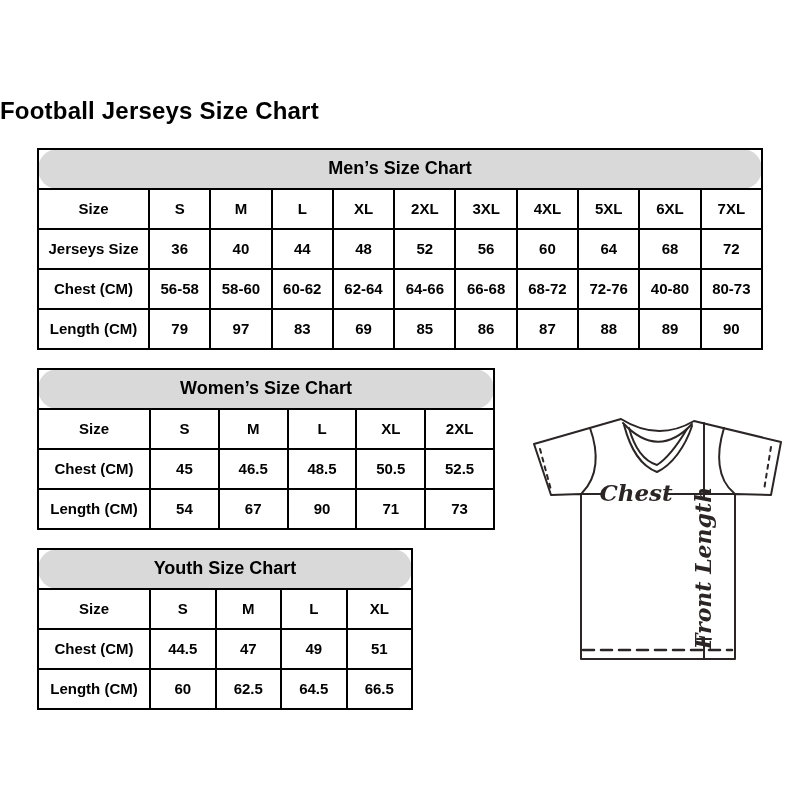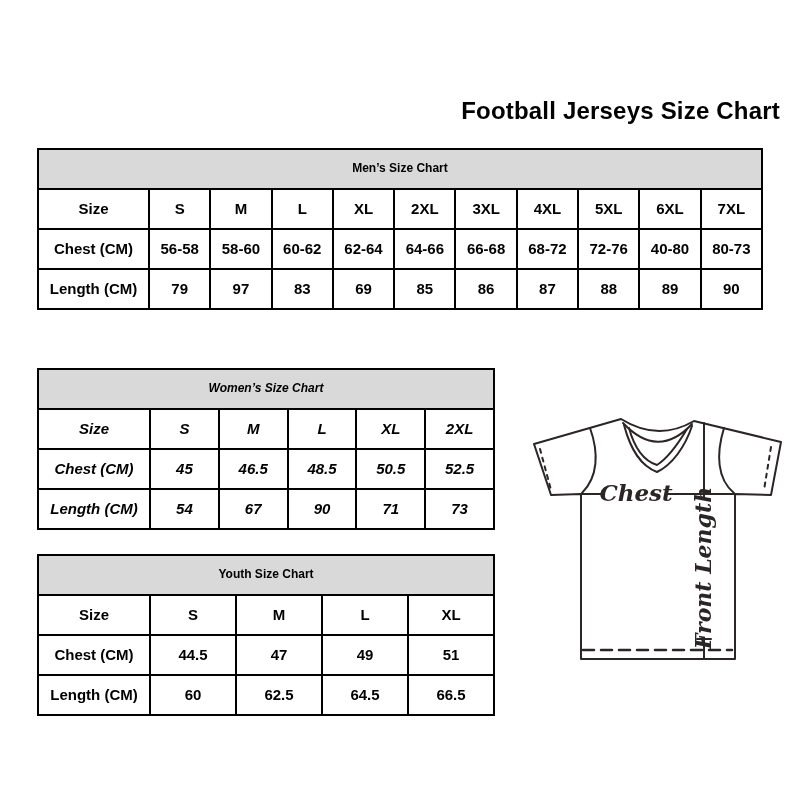--- a/index.html
+++ b/index.html
@@ -8,38 +8,39 @@
     --text:#000000;
     --stroke:#2b2525;
   }
   html,body{margin:0;padding:0;background:#ffffff;}
   .page{
     position:relative;width:800px;height:800px;background:#ffffff;
     font-family:"Liberation Sans",sans-serif;color:var(--text);overflow:hidden;
   }
   .page-title{
     position:absolute;top:97px;left:0;width:780px;margin:0;
-    text-align:right;font-size:24px;font-weight:bold;letter-spacing:.2px;
+    text-align:left;font-size:24px;font-weight:bold;letter-spacing:.2px;
   }
   .tbl{position:absolute;}
   #mens-table-slot{left:37px;top:148px;width:726px;}
-  #womens-table-slot{left:37px;top:368px;width:458px;font-style:italic;}
-  #youth-table-slot{left:37px;top:548px;width:458px;margin-top:6px;}
+  #womens-table-slot{left:37px;top:368px;width:458px;}
+  #youth-table-slot{left:37px;top:548px;width:376px;}
 
   table.size-table{width:100%;border-collapse:collapse;table-layout:fixed;}
   table.size-table tr{height:40px;}
   table.size-table td{
     border:2px solid var(--border);
     text-align:center;vertical-align:middle;
     font-weight:bold;font-size:15px;padding:0;line-height:1.1;
     background:#ffffff;
   }
   table.size-table td.title{
     background:var(--header-bg);
-    font-size:12px;
+    font-size:18px;
+    border-radius:20px;
   }
   #mens-table-slot col.first{width:111px;}
   #womens-table-slot col.first,
   #youth-table-slot col.first{width:112px;}
 
   .jersey{position:absolute;left:526px;top:398px;width:270px;height:272px;margin:0;}
   .jersey svg{display:block;}
   .diagram-label{
     font-family:"DejaVu Serif","Liberation Serif",serif;
     font-style:italic;font-weight:bold;
@@ -79,20 +80,33 @@
             <td>L</td>
             <td>XL</td>
             <td>2XL</td>
             <td>3XL</td>
             <td>4XL</td>
             <td>5XL</td>
             <td>6XL</td>
             <td>7XL</td>
           </tr>
           <tr>
+            <td>Jerseys Size</td>
+            <td>36</td>
+            <td>40</td>
+            <td>44</td>
+            <td>48</td>
+            <td>52</td>
+            <td>56</td>
+            <td>60</td>
+            <td>64</td>
+            <td>68</td>
+            <td>72</td>
+          </tr>
+          <tr>
             <td>Chest (CM)</td>
             <td>56-58</td>
             <td>58-60</td>
             <td>60-62</td>
             <td>62-64</td>
             <td>64-66</td>
             <td>66-68</td>
             <td>68-72</td>
             <td>72-76</td>
             <td>40-80</td>

